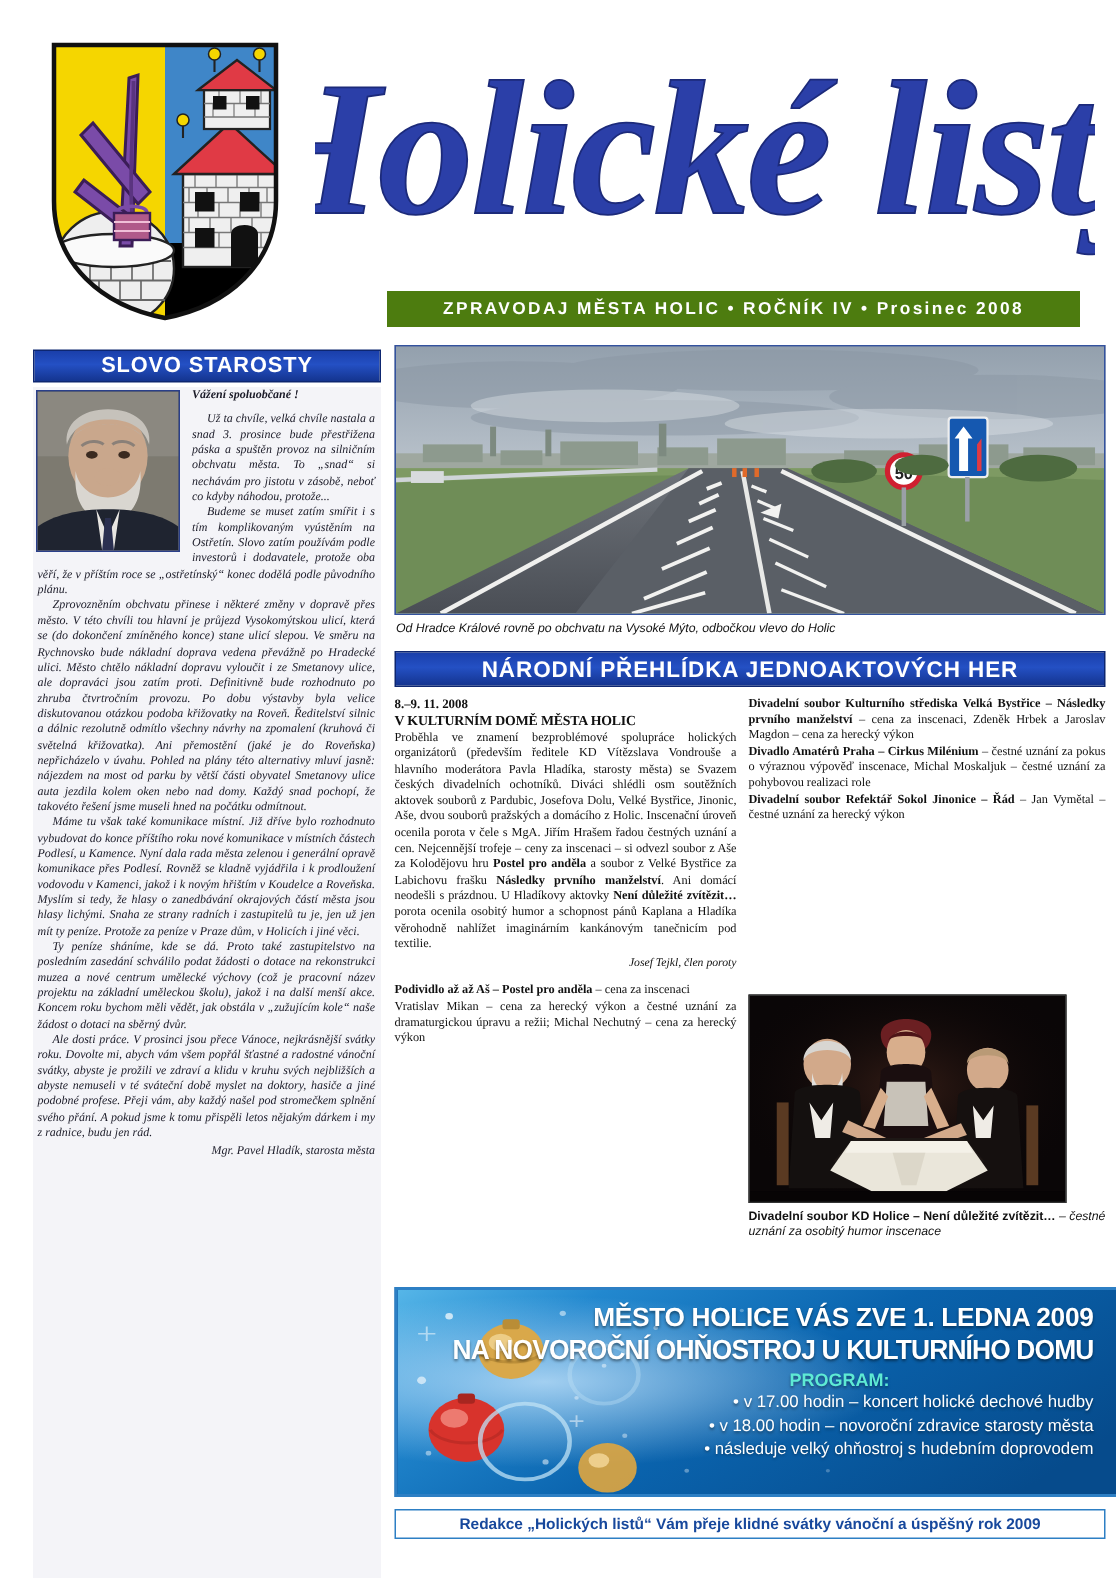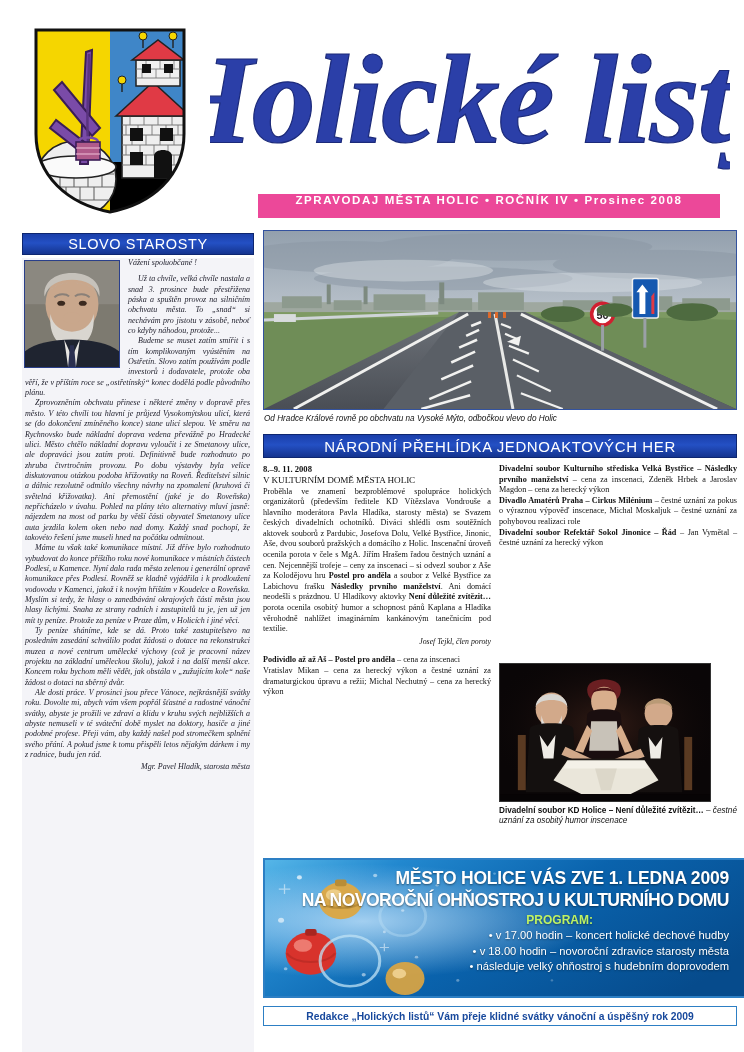--- a/index.html
+++ b/index.html
@@ -18,43 +18,43 @@
   .crest { position:absolute; left:26px; top:24px; width:168px; height:192px; }
   .crest svg { display:block; width:168px; height:192px; }
 
   .wordmark {
     position:absolute; left:210px; top:22px; width:520px; height:160px;
   }
   .wordmark svg { display:block; width:520px; height:160px; }
 
   .subtitle-bar {
     position:absolute; left:258px; top:194px; width:462px; height:24px;
-    background:#ec4899;
-    display:flex; justify-content:center;
+    background:#4d7c0f;
+    display:flex; align-items:center; justify-content:center;
   }
   .subtitle-bar span {
     color:#ffffff;
     font-family:"Liberation Sans", sans-serif;
     font-weight:bold;
     font-size:11.5px;
     letter-spacing:1.6px;
     white-space:nowrap;
   }
 
   
   .sect-head {
     background:linear-gradient(to bottom,#1a3faa 0%,#2450c4 45%,#14348f 100%);
     border:1px solid #0d2670;
     display:flex; align-items:center; justify-content:center;
     position:absolute;
   }
   .sect-head span {
     color:#ffffff;
     font-family:"Liberation Sans", sans-serif;
-    font-weight:normal;
+    font-weight:bold;
     letter-spacing:0.6px;
     white-space:nowrap;
   }
 
   #head-slovo { left:22px; top:233px; width:232px; height:22px; }
   #head-slovo span { font-size:14.5px; }
   #head-narodni { left:263px; top:434px; width:474px; height:24px; }
   #head-narodni span { font-size:15px;text-align:center; }
 
   
@@ -74,21 +74,21 @@
     font-family:"Liberation Serif", serif;
     font-style:italic;
     font-size:8.0px;
     line-height:10.35px;
     text-align:justify;
     color:#1b1b28;
     padding:0 4px 0 3px;
   }
   .lc-text p { margin:0 0 0 0; text-indent:10px; }
   .lc-text p.sig { text-align:right; text-indent:0; margin-top:1px; }
-  .lc-text p.greet { text-indent:0; margin-bottom:6px; }
+  .lc-text p.greet { text-indent:0; margin-bottom:6px;font-weight:bold; }
 
   
   .road-photo {
     position:absolute; left:263px; top:230px; width:474px; height:180px;
     border:1px solid #33529e; overflow:hidden; background:#9aa3ad;
   }
   .road-photo svg { display:block; width:100%; height:100%; }
 
   .cap {
     font-family:Liberation Sans, sans-serif;
@@ -110,21 +110,21 @@
     font-family:"Liberation Serif", serif;
     font-size:8.2px;
     line-height:10.6px;
     text-align:justify;
     color:#111;
   }
   .nt p { margin:0; }
   .nt .b { font-weight:bold; }
   .nt .sig { text-align:right; font-style:italic; font-size:7.8px; margin-top:2px;}
   .date-line { font-weight:bold; font-size:8.6px; line-height:11px; }
-  .venue-line { font-weight:normal; font-size:9.2px; line-height:11.5px; letter-spacing:-0.1px;}
+  .venue-line { font-weight:bold; font-size:9.2px; line-height:11.5px; letter-spacing:-0.1px;}
   .laur-head { font-weight:bold; font-size:8.4px; line-height:10.8px; color:#163a96; }
   .nat-gap { height:8px; }
 
   
   .theatre-photo {
     position:absolute; left:499px; top:663px; width:212px; height:139px;
     border:1px solid #333; overflow:hidden; background:#000;
   }
   .theatre-photo svg { display:block; width:100%; height:100%; }
   #cap-theatre { position:absolute; left:499px; top:806px; width:238px; }
@@ -148,21 +148,21 @@
   .ad-l1 {
     color:#ffffff; font-weight:bold; font-size:17.5px; line-height:21px;
     text-shadow:0 1px 2px rgba(0,0,0,.45); letter-spacing:-0.2px;
   }
   .ad-l2 {
     color:#ffffff; font-weight:bold; font-size:18.5px; line-height:22px;
     text-shadow:0 1px 2px rgba(0,0,0,.45); letter-spacing:-0.6px;
     transform:scaleX(0.95); transform-origin:right center;
   }
   .ad-prog {
-    color:#bef264; font-weight:bold; font-size:12px; line-height:16px;
+    color:#5eead4; font-weight:bold; font-size:12px; line-height:16px;
     margin-top:1px; margin-right:136px; text-shadow:0 1px 2px rgba(0,0,0,.4);
   }
   .ad-item {
     color:#ffffff; font-size:11.2px; line-height:15.5px;
     text-shadow:0 1px 2px rgba(0,0,0,.4);
   }
 
   .wish {
     position:absolute; left:263px; top:1006px; width:474px; height:20px;
     border:1px solid #2d7fc4;

